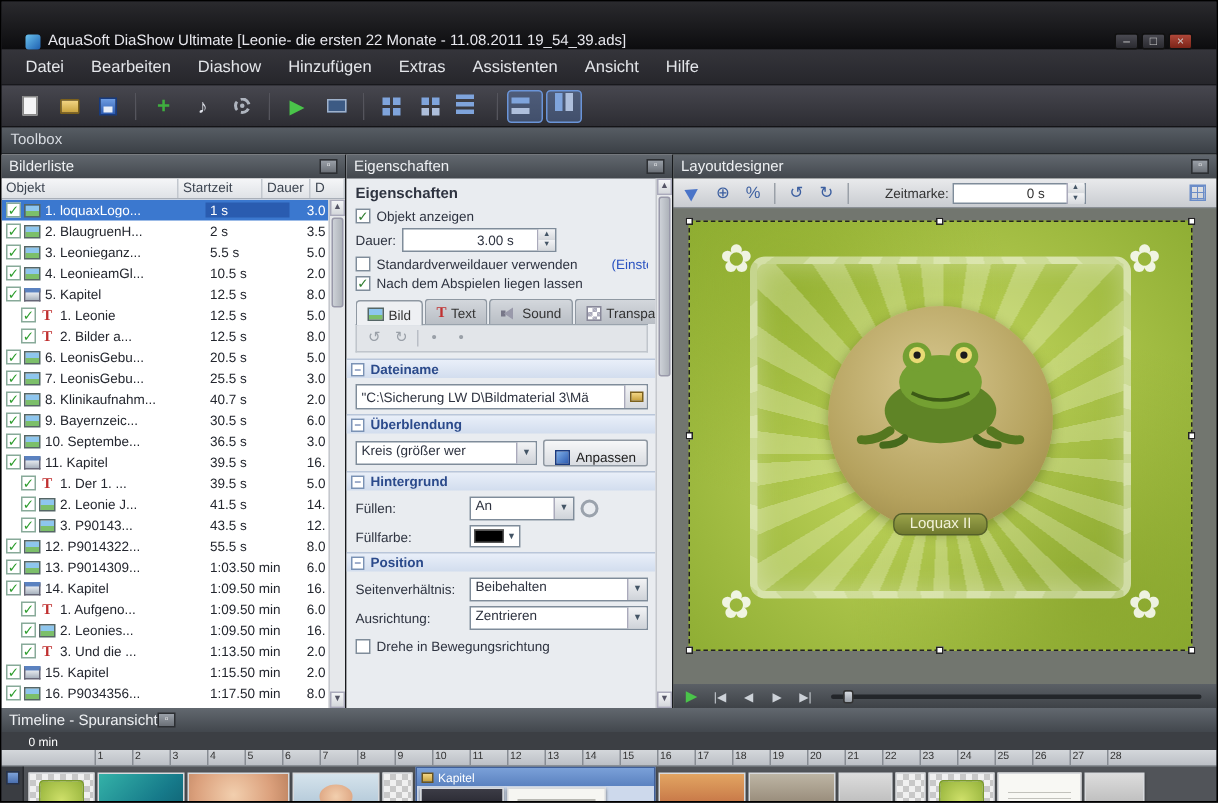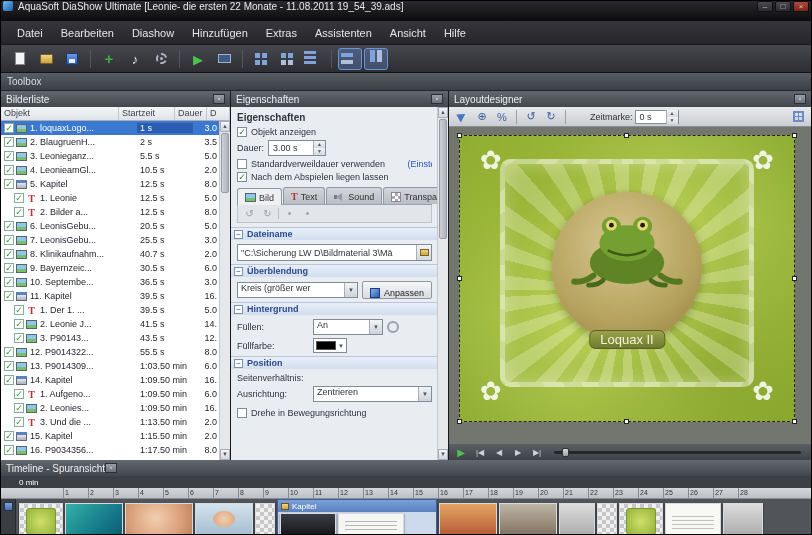--- a/index.html
+++ b/index.html
@@ -1,20 +1,20 @@
 <!DOCTYPE html>
 <html><head>
 <meta charset="utf-8">
 <style>
   html,body{margin:0;padding:0;background:#333;font-family:"Liberation Sans","DejaVu Sans",sans-serif;}
   *{box-sizing:border-box;}
   .window{position:relative;width:812px;height:535px;background:#2b2b30;overflow:hidden;border:1px solid #000;}
 
   
-  .titlebar{height:20px;background:linear-gradient(#2a2a2e,#0c0c0e);display:flex;align-items:flex-start;padding:0 2px;color:#e8e8ee;font-size:10px;}
+  .titlebar{height:32px;background:linear-gradient(#2a2a2e,#0c0c0e);display:flex;align-items:flex-end;padding:0 16px;color:#e8e8ee;font-size:10px;}
   .app-icon{width:10px;height:10px;background:linear-gradient(135deg,#6ac2ee,#1d5fb0);border-radius:2px;margin-right:5px;flex:0 0 auto;}
   .title-text{flex:1;white-space:nowrap;overflow:hidden;text-overflow:ellipsis;}
   .win-btns{display:flex;gap:2px;}
   .win-btn{width:16px;height:11px;font-size:8px;line-height:10px;text-align:center;color:#ccc;background:linear-gradient(#4a4a52,#2a2a30);border:1px solid #111;border-radius:2px;}
   .win-btn.close{background:linear-gradient(#b0483a,#7c2418);}
 
   
   .menubar{height:24px;background:linear-gradient(#35353b,#26262b);display:flex;align-items:center;padding:0 8px;gap:2px;border-bottom:1px solid #18181c;}
   .menu-item{color:#e4e6ea;font-size:11px;padding:3px 8px;border-radius:2px;}
 
@@ -74,21 +74,21 @@
   .sb-thumb{height:60px;background:linear-gradient(90deg,#cdd1d7,#aeb3ba);border:1px solid #99a;border-radius:2px;margin:1px;}
 
   
   .eigenschaften{width:218px;background:#e9ecf0;}
   .props-body{flex:1;display:flex;overflow:hidden;}
   .props-content{flex:1;overflow:hidden;padding:4px 5px 0 6px;font-size:9px;color:#2e3publication340;color:#2e3340;}
   .props-heading{font-weight:bold;font-size:10px;margin:1px 0 4px;}
   .prop-row{display:flex;align-items:center;margin-bottom:3px;gap:4px;}
   .cbx{width:10px;height:10px;background:#fff;border:1px solid #7f8c9a;font-size:9px;line-height:8px;text-align:center;color:#2f7e2f;flex:0 0 auto;}
   .spin{display:flex;border:1px solid #7f8c9a;background:#fff;height:16px;align-items:center;}
-  .spin .spin-val{padding:10px 4px;min-width:44px;}
+  .spin .spin-val{padding:10px 4px;min-width:44px;margin-left:45px;}
   .spin-btns{display:flex;flex-direction:column;border-left:1px solid #aab;}
   .spin-btns span{font-size:5px;line-height:7px;width:11px;text-align:center;background:linear-gradient(#f2f3f5,#d6d9dd);color:#456;}
   .link{color:#2a52c0;padding-left:20px;}
   .ptabs{display:flex;margin:5px 0 0;border-bottom:1px solid #9aa3ad;}
   .ptab{display:flex;align-items:center;gap:3px;font-size:9px;padding:3px 7px 2px;background:linear-gradient(#d3d7dc,#b9bec5);border:1px solid #8f98a2;border-bottom:none;border-radius:3px 3px 0 0;margin-right:1px;color:#333;}
   .ptab.active{background:#eef0f3;position:relative;top:1px;}
   .ptab-ico{display:inline-block;}
   .ptab-bild{width:11px;height:9px;background:linear-gradient(#8ec6ee 0 55%,#7cbf6a 55% 100%);border:1px solid #566;}
   .ptab-text{color:#c03030;font-family:"Liberation Serif","DejaVu Serif",serif;font-weight:bold;font-size:10px;}
   .ptab-sound{width:11px;height:10px;position:relative;}
@@ -128,21 +128,21 @@
     radial-gradient(circle at 80% 85%, rgba(120,150,30,.5), transparent 45%),
     radial-gradient(circle at 50% 50%, #cfe06a, #a9c248 55%, #8fae34);
     border:1px dashed #222;}
   .handle{position:absolute;width:5px;height:5px;background:#fff;border:1px solid #222;z-index:5;}
   .rays{position:absolute;left:12%;right:12%;top:8%;bottom:12%;border:5px solid rgba(255,255,250,.45);border-radius:10px;
     background:repeating-conic-gradient(from -90deg at 50% 58%, rgba(255,255,235,.25) 0 7deg, rgba(255,255,235,0) 7deg 14deg);
     box-shadow:inset 0 0 18px rgba(255,255,240,.35);}
   .badge-circle{position:absolute;left:50%;top:46%;width:150px;height:150px;transform:translate(-50%,-50%);border-radius:50%;
     background:radial-gradient(circle at 45% 35%, #d8c890, #b5a25e 60%, #8f7d3c);box-shadow:0 2px 8px rgba(60,70,20,.4);}
   .frog-wrap{position:absolute;left:50%;top:40%;transform:translate(-50%,-50%);}
-  .caption-banner{position:absolute;left:50%;top:68%;transform:translateX(-50%);background:linear-gradient(#9aa24a,#707a2e);color:#f2f2d8;font-size:13px;padding:1px 10px;border-radius:6px;border:1px solid #55602a;white-space:nowrap;}
+  .caption-banner{position:absolute;left:50%;top:68%;transform:translateX(-50%);background:linear-gradient(#9aa24a,#707a2e);color:#f2f2d8;font-size:10px;padding:1px 10px;border-radius:6px;border:1px solid #55602a;white-space:nowrap;}
   .flower{position:absolute;color:rgba(255,255,255,.85);font-size:26px;line-height:1;}
   .fl-tl{left:6%;top:4%;}.fl-tr{right:6%;top:4%;}.fl-bl{left:6%;bottom:6%;}.fl-br{right:6%;bottom:6%;}
   .ld-bottom{height:16px;background:linear-gradient(#5b6066,#3e4247);display:flex;align-items:center;gap:3px;padding:0 4px;flex:0 0 auto;}
   .ldb-btn{font-size:8px;color:#cdd2d8;width:16px;text-align:center;}
   .ldb-play{color:#4ac44a;font-size:10px;}
   .ldb-slider{flex:1;height:3px;background:#23262a;border-radius:2px;margin:0 6px;position:relative;}
   .ldb-slider i{position:absolute;left:8px;top:-3px;width:7px;height:9px;background:linear-gradient(#d8dce2,#9aa0a8);border:1px solid #333;border-radius:2px;}
 
   
   .timeline{height:80px;display:flex;flex-direction:column;background:#515459;}
@@ -555,20 +555,24 @@
               <span style="font-size:6px;color:#456;padding-right:2px;">▼</span>
             </span>
           </div>
 
           <div class="sect-head">
             <span class="sect-box">−</span>
             <span>Position</span>
           </div>
           <div class="prop-row">
             <span class="plabel">Seitenverhältnis:</span>
+            <span class="combo" style="flex:1">
+              <span class="cv">Beibehalten</span>
+              <span class="ca">▼</span>
+            </span>
           </div>
           <div class="prop-row">
             <span class="plabel">Ausrichtung:</span>
             <span class="combo" style="flex:1">
               <span class="cv">Zentrieren</span>
               <span class="ca">▼</span>
             </span>
           </div>
 
           <div class="prop-row" style="margin-top:6px;">

